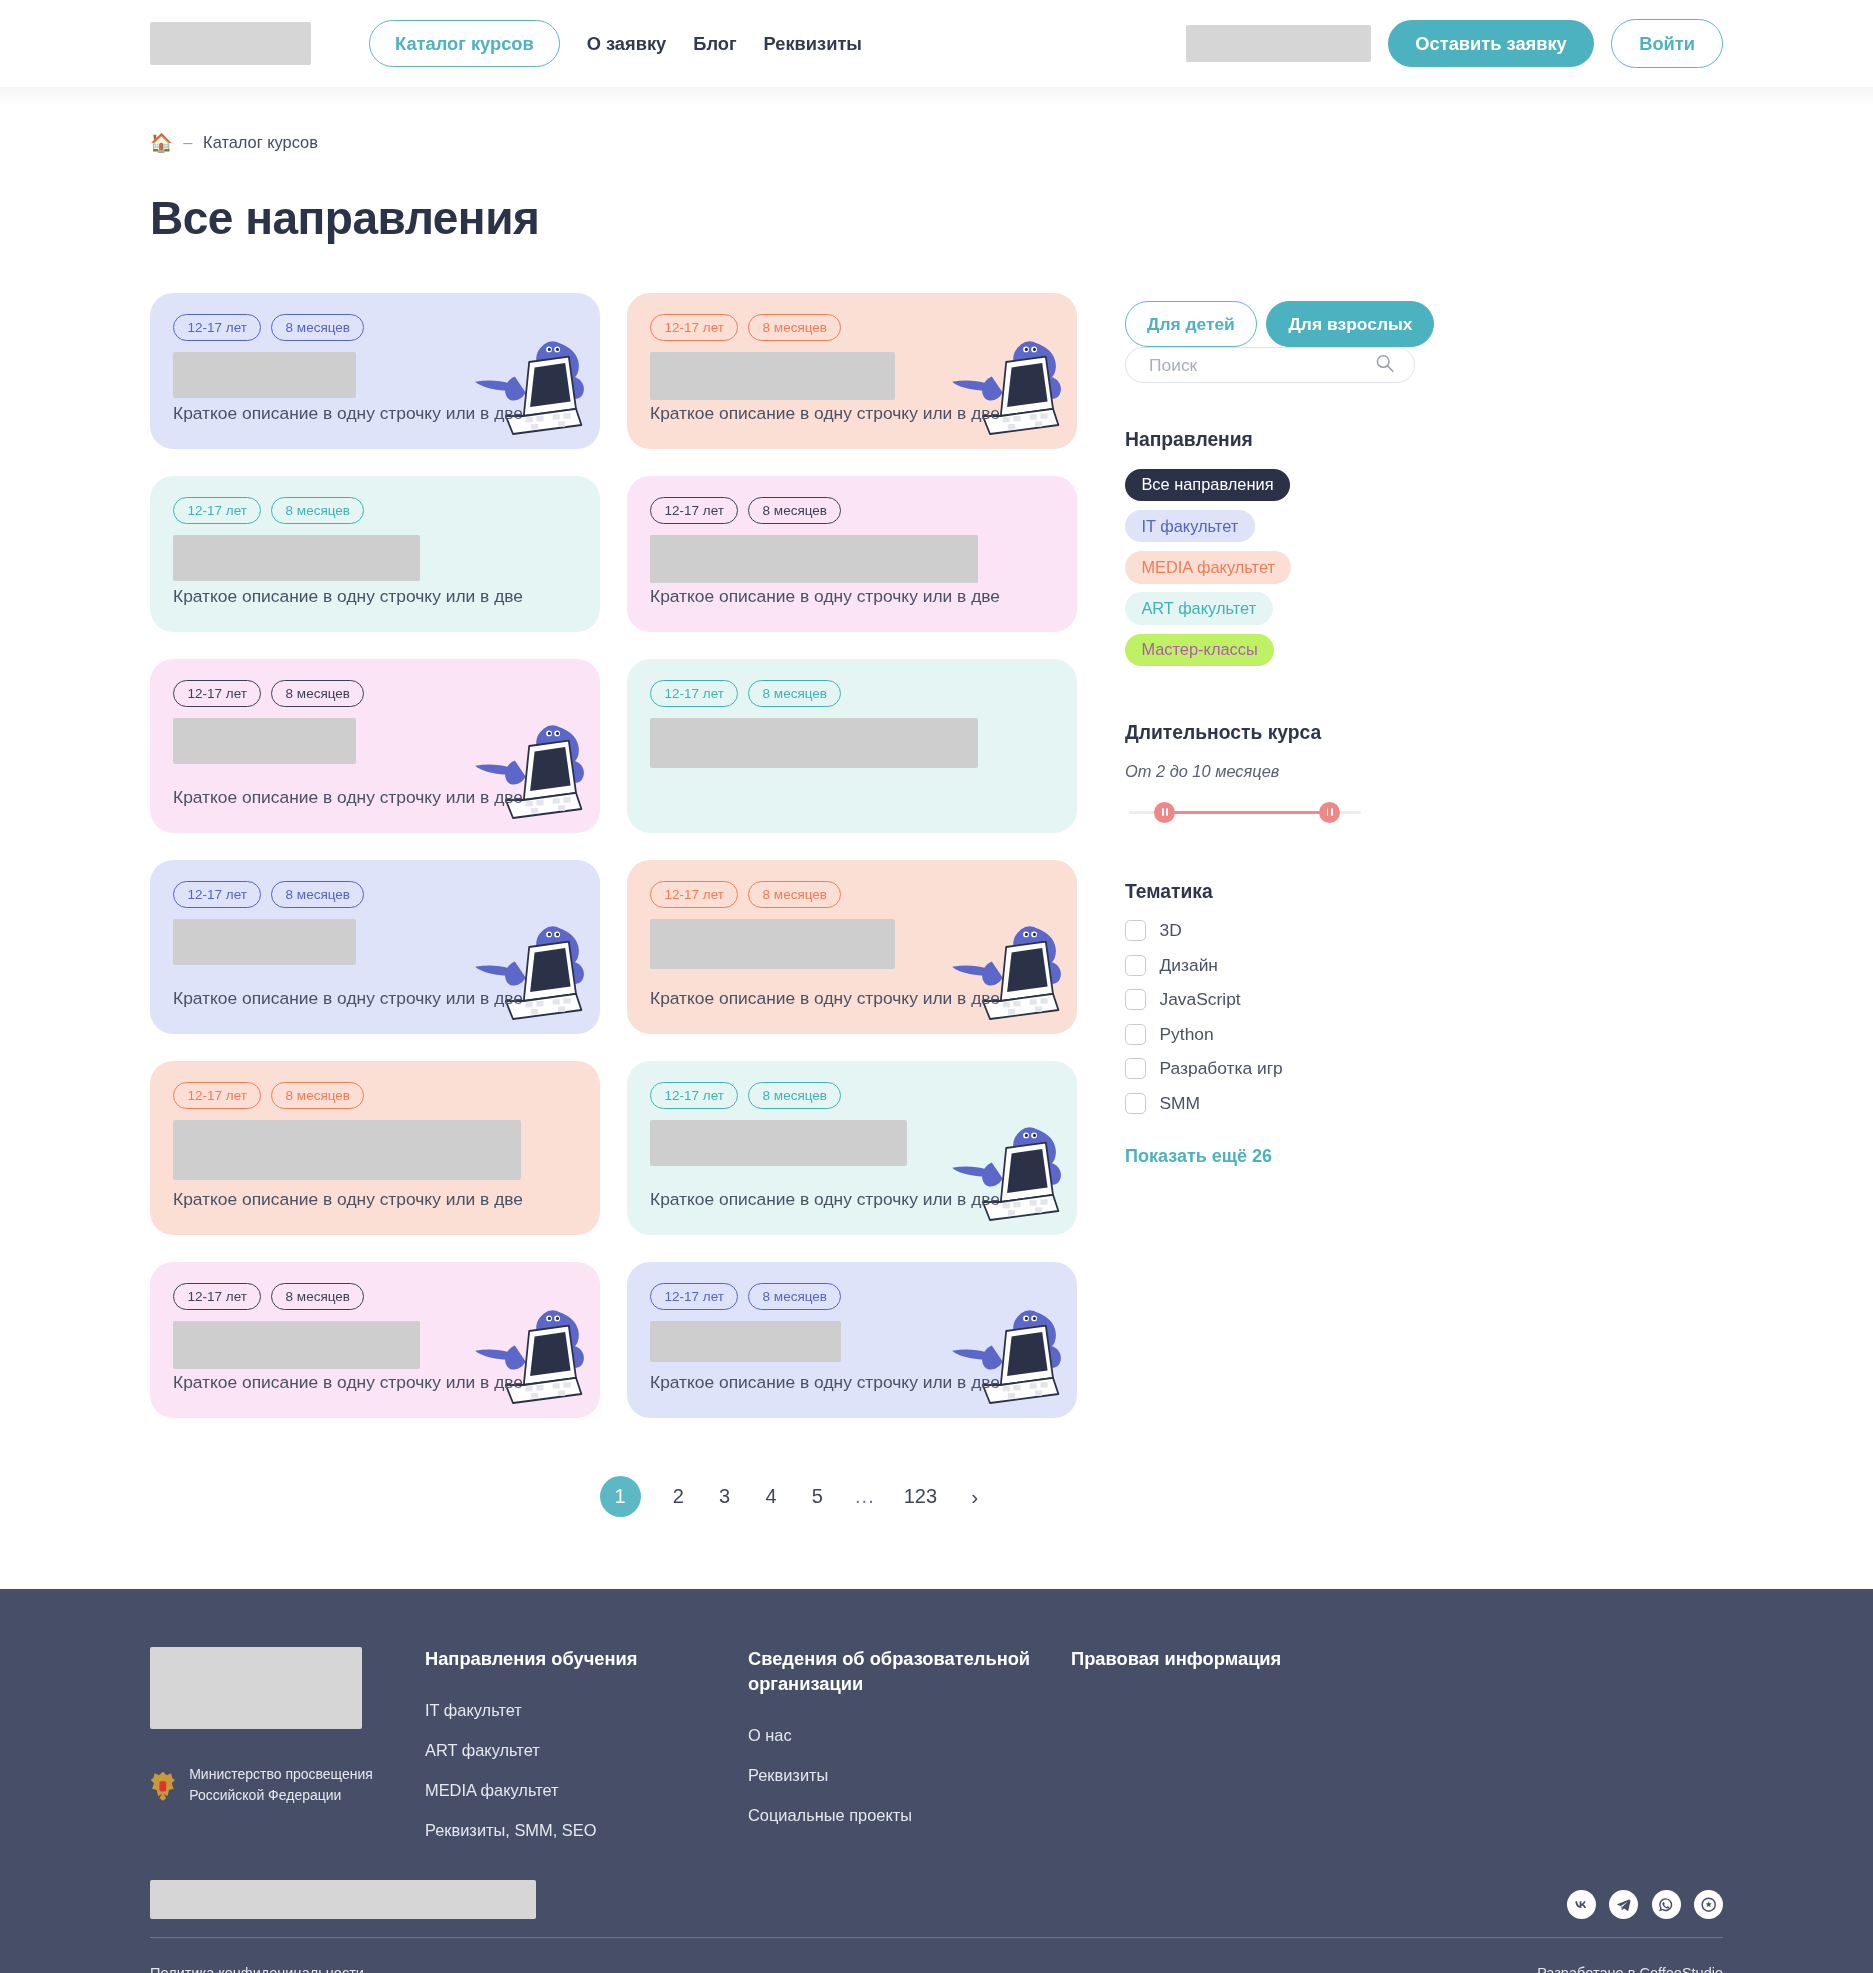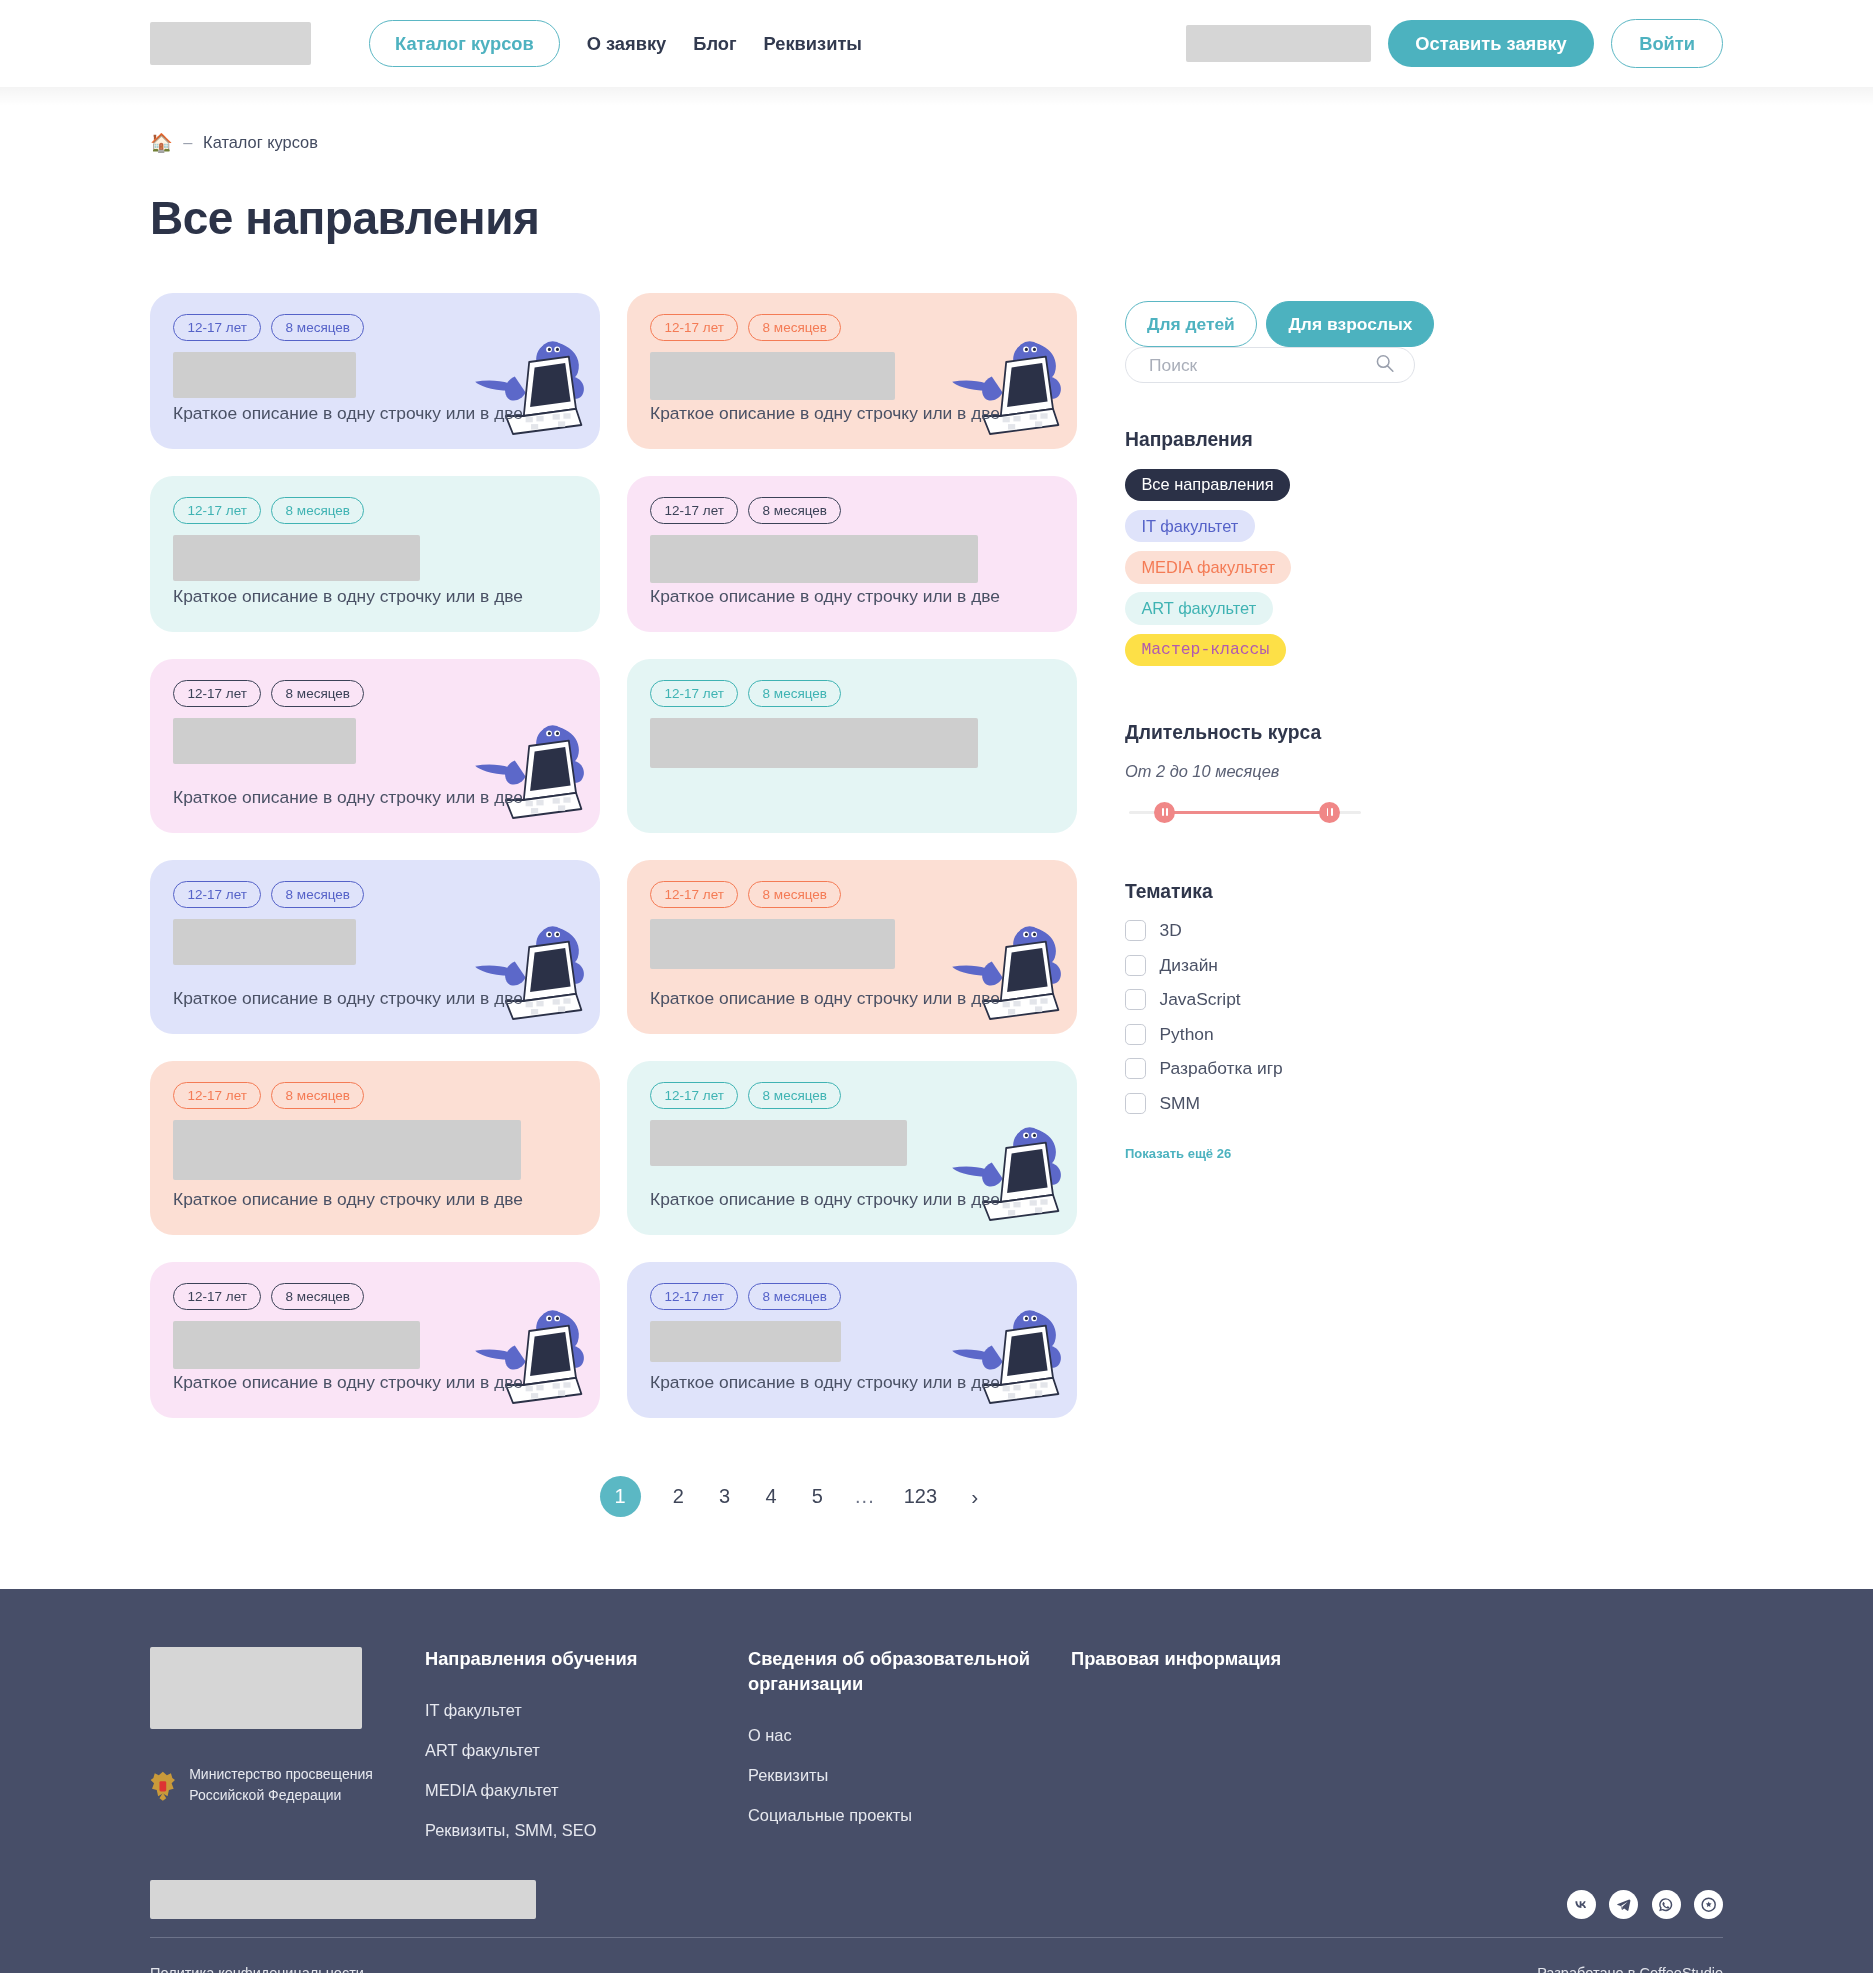--- a/index.html
+++ b/index.html
@@ -297,21 +297,21 @@
   .check-box {
     width: 21px;
     height: 21px;
     border: 1.5px solid #c6cad3;
     border-radius: 4.8px;
     background: #fff;
     flex: none;
   }
   .check-label { font-size: 17.4px; color: #4a5165; }
   .show-more {
-    font-size: 13px;
+    font-size: 18px;
     font-weight: 700;
     color: #4cb2bf;
     margin-top: 19.3px;
     cursor: pointer;
     display: inline-block;
   }
 
   
   .pagination {
     display: flex;
@@ -729,21 +729,21 @@
         </span>
       </div>
 
       <div class="block-directions">
         <div class="filter-heading">Направления</div>
         <div class="tag-list" id="direction-tags">
             <div class="tag tag-all">Все направления</div>
             <div class="tag" style="background: rgb(223, 227, 250); color: rgb(85, 98, 200);">IT факультет</div>
             <div class="tag" style="background: rgb(252, 223, 212); color: rgb(244, 123, 85);">MEDIA факультет</div>
             <div class="tag" style="background: rgb(228, 245, 244); color: rgb(63, 179, 179);">ART факультет</div>
-            <div class="tag" style="background: #fde047; color: rgb(176, 90, 176); font-family: Liberation Mono, monospace;">Мастер-классы</div>
+            <div class="tag" style="background: #bef264; color: rgb(176, 90, 176);">Мастер-классы</div>
           </div>
       </div>
 
       <div class="block-duration">
         <div class="filter-heading">Длительность курса</div>
         <div class="duration-value">От 2 до 10 месяцев</div>
         <div class="slider">
           <div class="slider-rail"></div>
           <div class="slider-fill"></div>
           <div class="slider-handle handle-min">

